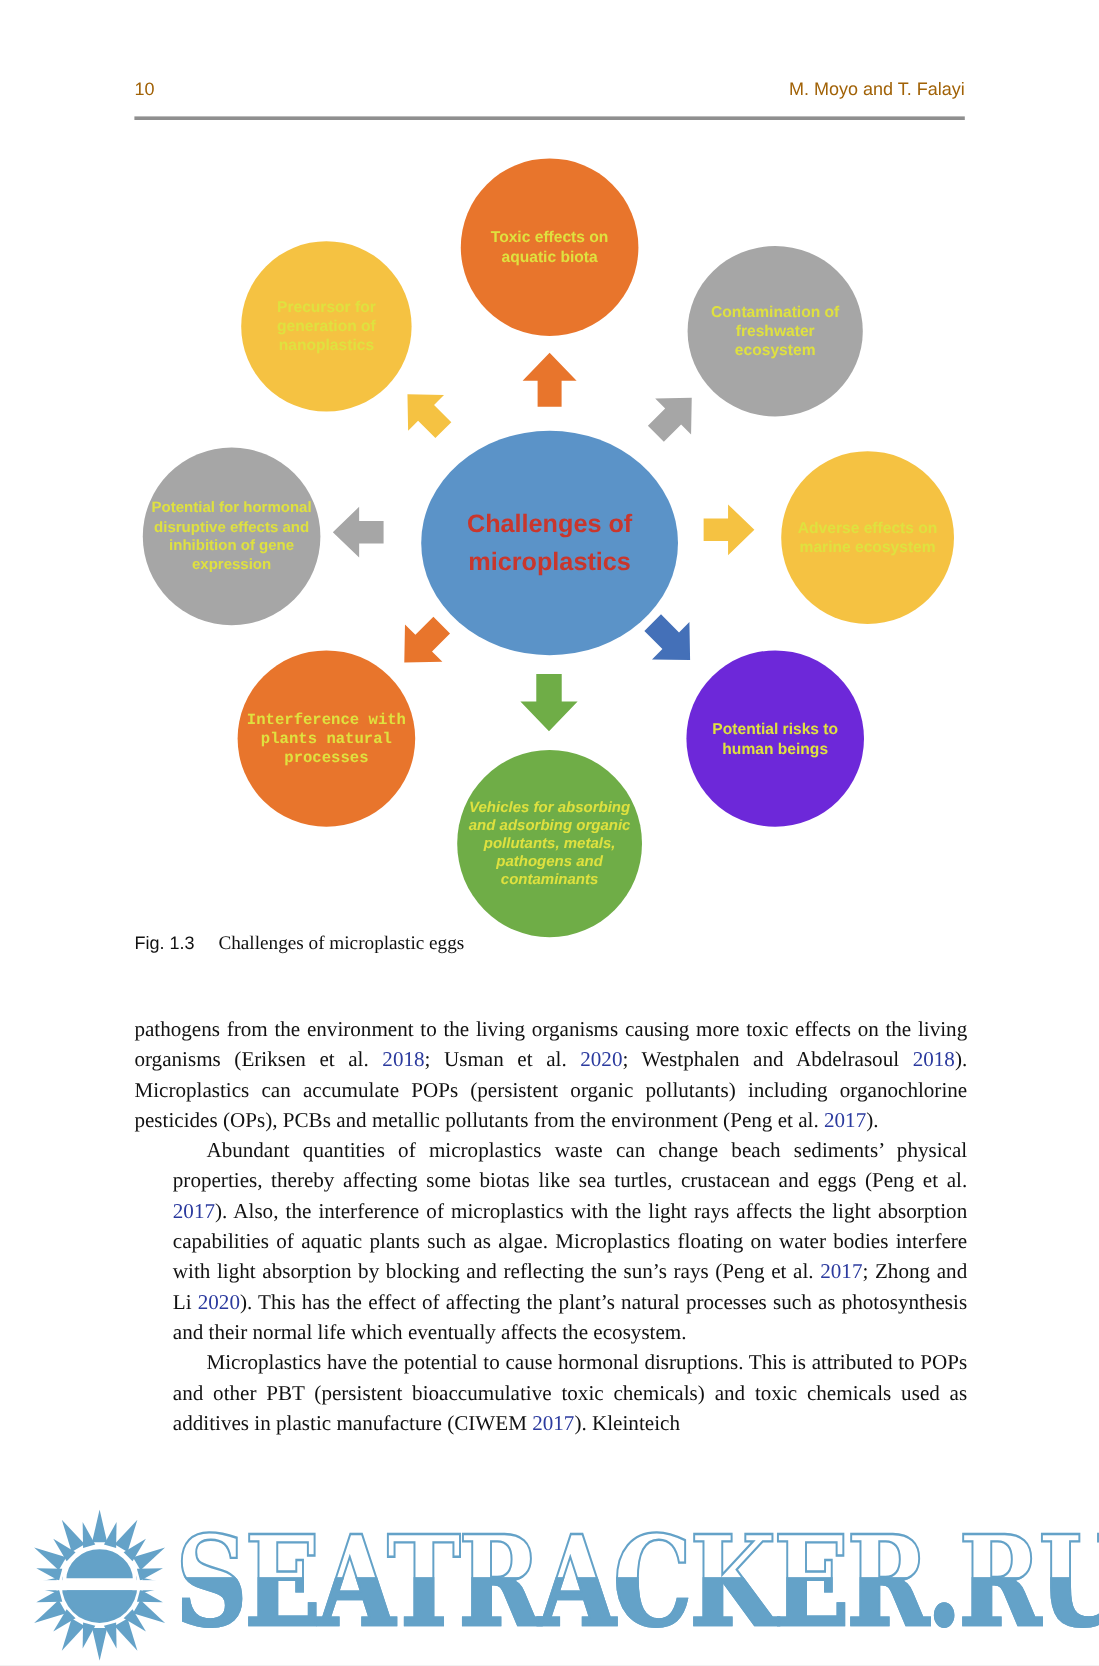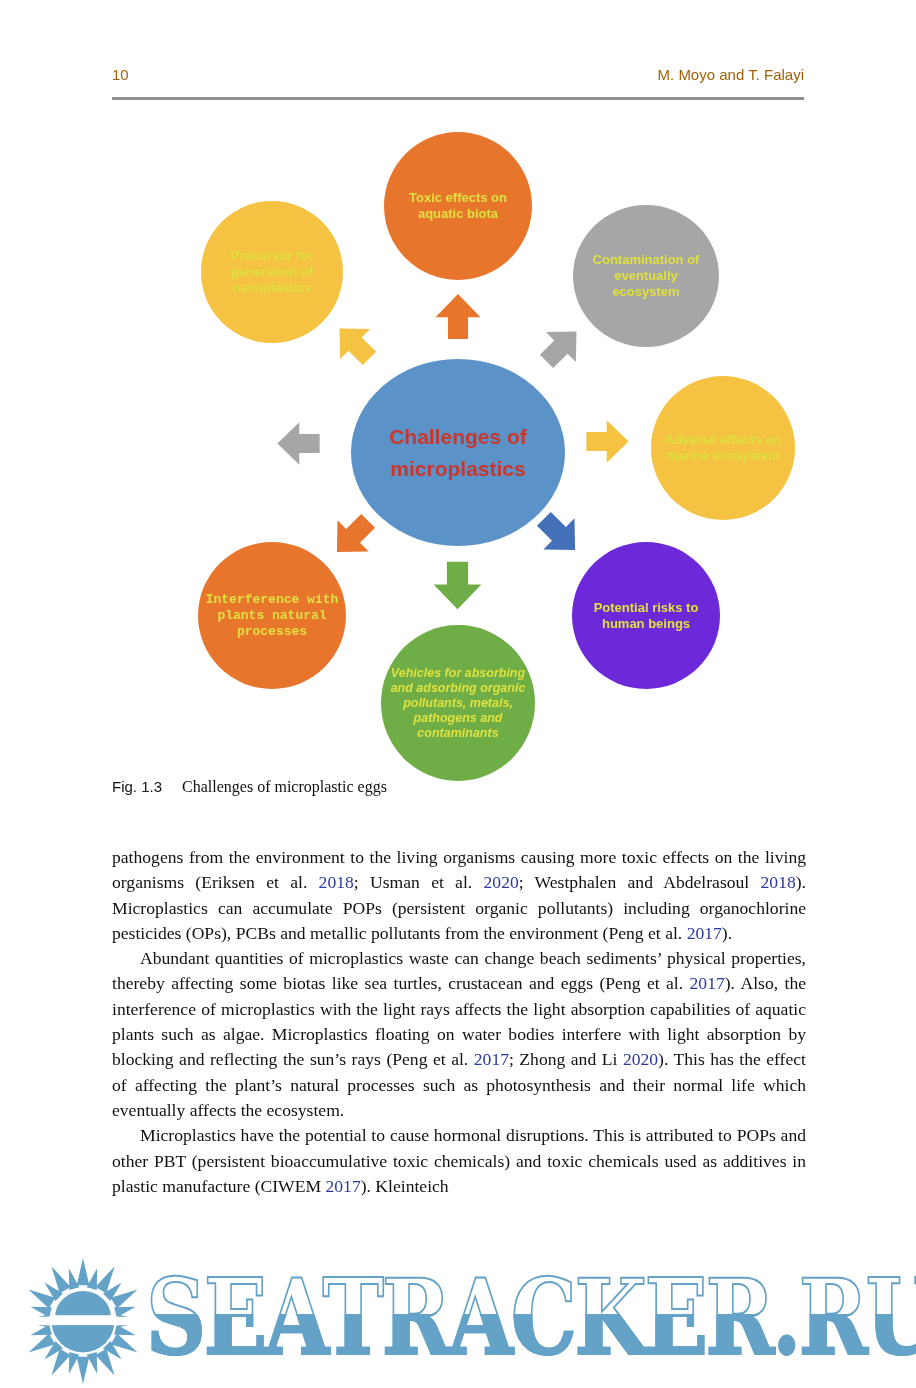--- a/index.html
+++ b/index.html
@@ -37,21 +37,21 @@
   .a-dn {left:431px;top:559px;width:53px;height:53px;transform:rotate(180deg);}
 
   
   .caption{position:absolute;left:112px;top:778px;margin:0;font-size:16px;color:#111;}
   .cap-label{font-family:"Liberation Sans",sans-serif;font-weight:normal;font-size:15px;margin-right:20px;text-align:right;}
 
   
   .body{position:absolute;left:112px;top:845px;width:694px;font-size:17.6px;line-height:25.3px;
         text-align:justify;color:#111;}
   .body p{margin:0;}
-  .body p.indent{text-indent:28px;}
+  .body p.indent{text-indent:28px;margin-left:32px;}
   .cite{color:var(--cite,#2b3a9e);}
 
   
   .watermark{position:absolute;left:0;top:1256px;width:916px;height:132px;color:var(--wm,#64a2c8);}
   .wm-sun{position:absolute;left:20px;top:2px;width:126px;height:126px;}
   .wm-text{position:absolute;left:146px;top:-4px;white-space:nowrap;
            font-family:"DejaVu Serif",serif;font-weight:bold;font-size:104px;line-height:132px;
            letter-spacing:-3px;transform:scaleX(.80);transform-origin:left center;
            -webkit-text-stroke:2px var(--wm,#64a2c8);
            background:linear-gradient(var(--wmtop,#ffffff) 0 47%, var(--wm,#64a2c8) 47% 100%);
@@ -70,21 +70,24 @@
 
   <div class="diagram">
 
     <div class="node n-top" style="background-color: rgb(232, 117, 44);">
       <span style="color: rgb(223, 225, 63);">Toxic effects on aquatic biota</span>
     </div>
     <div class="node n-tl" style="background-color: rgb(245, 194, 66);">
       <span style="color: rgb(223, 225, 63);">Precursor for generation of nanoplastics</span>
     </div>
     <div class="node n-tr" style="background-color: rgb(166, 166, 166);">
-      <span style="color: rgb(223, 225, 63);">Contamination of eventually ecosystem</span>
+      <span style="color: rgb(223, 225, 63);">Contamination of freshwater ecosystem</span>
+    </div>
+    <div class="node n-l" style="background-color: rgb(166, 166, 166);">
+      <span style="color: rgb(223, 225, 63);">Potential for hormonal disruptive effects and inhibition of gene expression</span>
     </div>
     <div class="node n-center" style="background-color: rgb(91, 147, 200);">
       <span style="color: rgb(201, 54, 44);">Challenges of microplastics</span>
     </div>
     <div class="node n-r" style="background-color: rgb(245, 194, 66);">
       <span style="color: rgb(223, 225, 63);">Adverse effects on marine ecosystem</span>
     </div>
     <div class="node n-bl" style="background-color: rgb(232, 117, 44);">
       <span style="color: rgb(223, 225, 63);">Interference with plants natural processes</span>
     </div>

